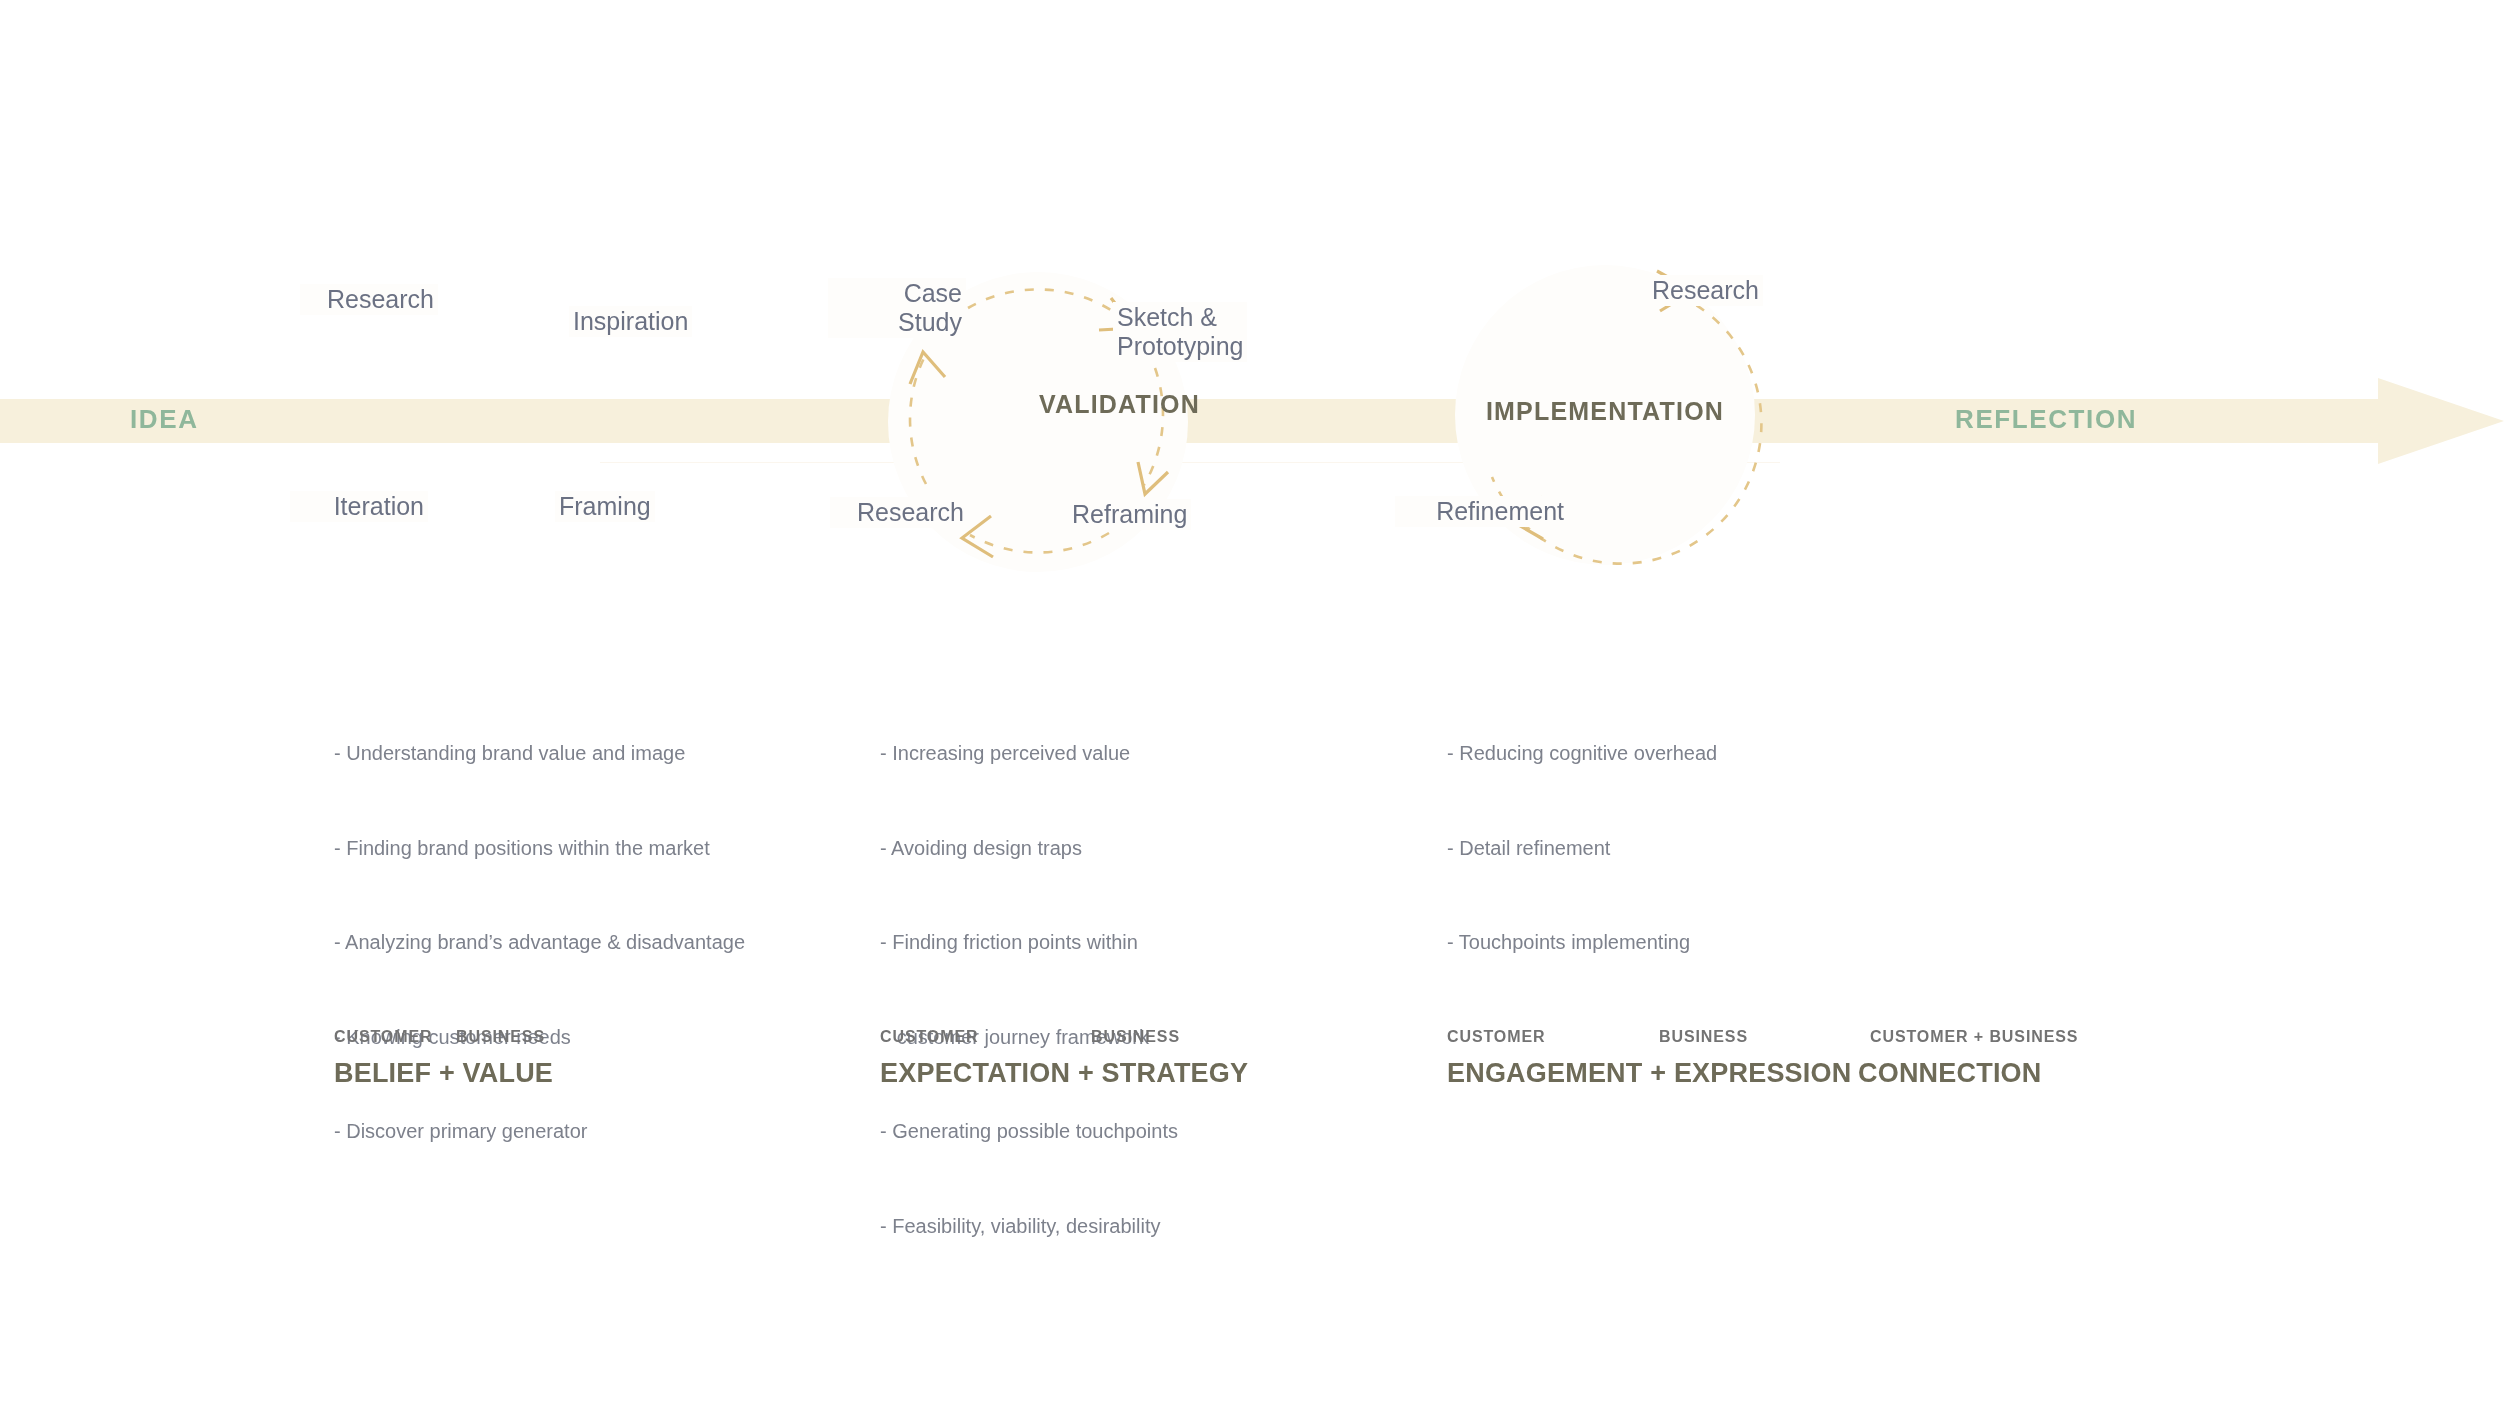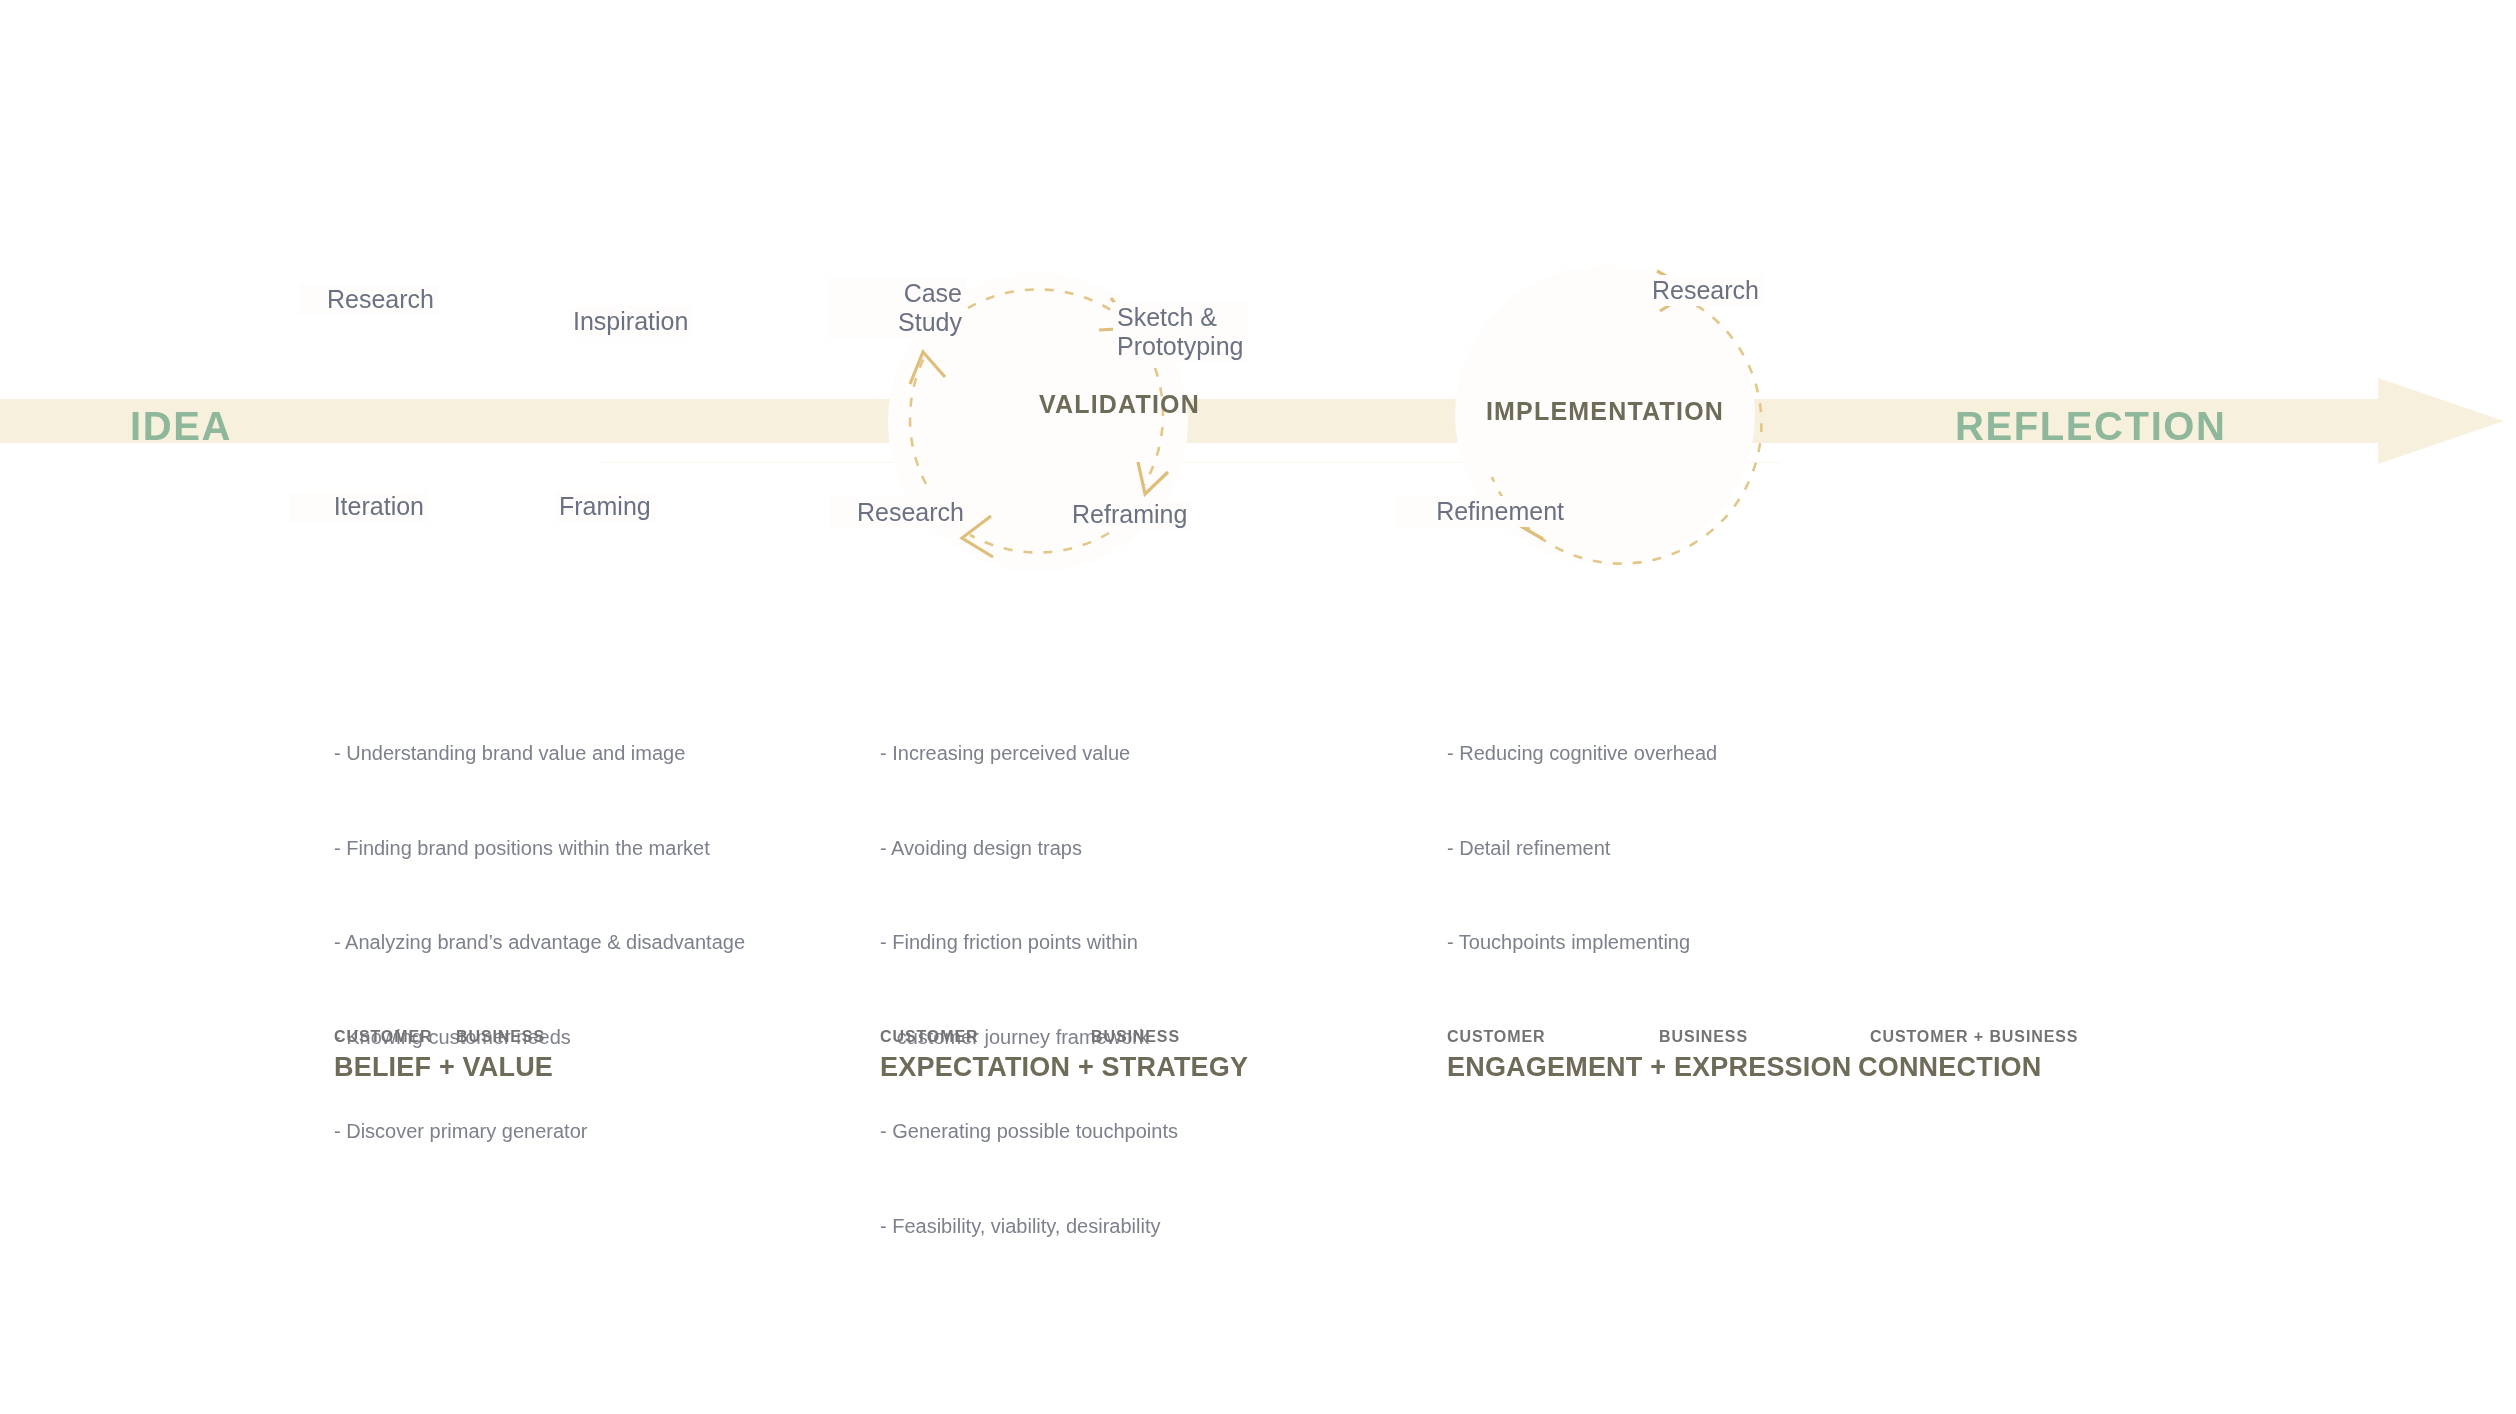--- a/index.html
+++ b/index.html
@@ -46,21 +46,21 @@
     left: 600px;
     top: 462px;
     width: 1180px;
     height: 1px;
     background: #FBF6EE;
   }
 
   
   .stage-word {
     position: absolute;
-    font-size: 40px;
+    font-size: 26px;
     font-weight: bold;
     letter-spacing: 1.6px;
     white-space: nowrap;
     line-height: 1;
   }
   .stage-word.green { color: #8FB79B; }
   .stage-word.dark  { color: #6E6B58; font-size: 25px; letter-spacing: 1.2px; }
 
   
   .cycle {
@@ -109,21 +109,21 @@
   .outcome .caps {
     position: absolute;
     top: 0;
     font-size: 16px;
     font-weight: bold;
     letter-spacing: 0.9px;
     color: #737373;
     white-space: nowrap;
   }
   .outcome .headline {
-    margin-top: 2px;
+    margin-top: 8px;
     font-size: 27px;
     font-weight: bold;
     letter-spacing: 0.2px;
     color: #6E6B58;
     white-space: nowrap;
   }
 </style>
 </head>
 <body>
 

